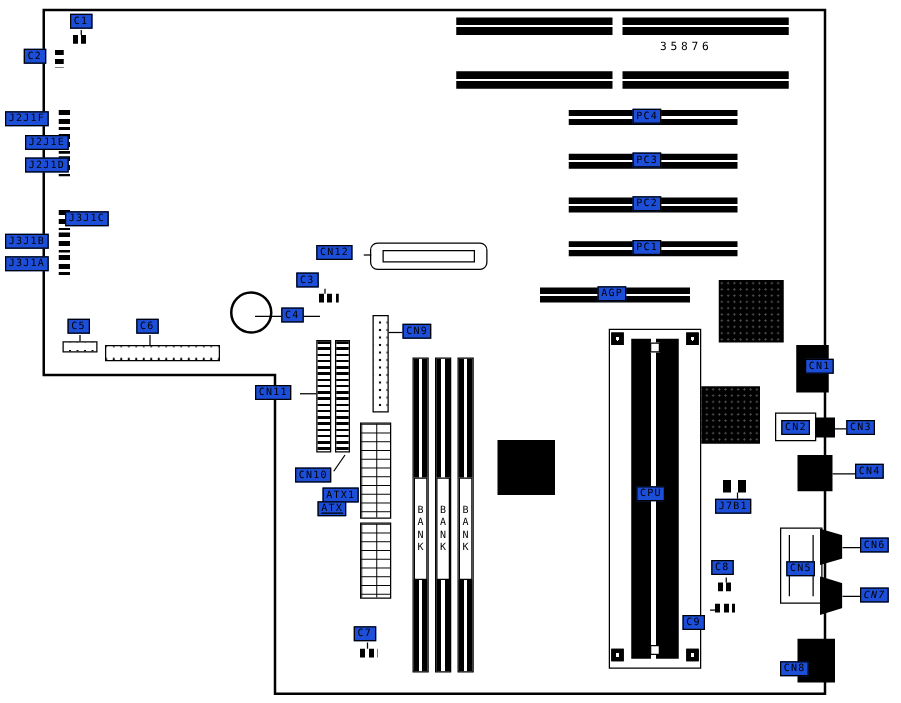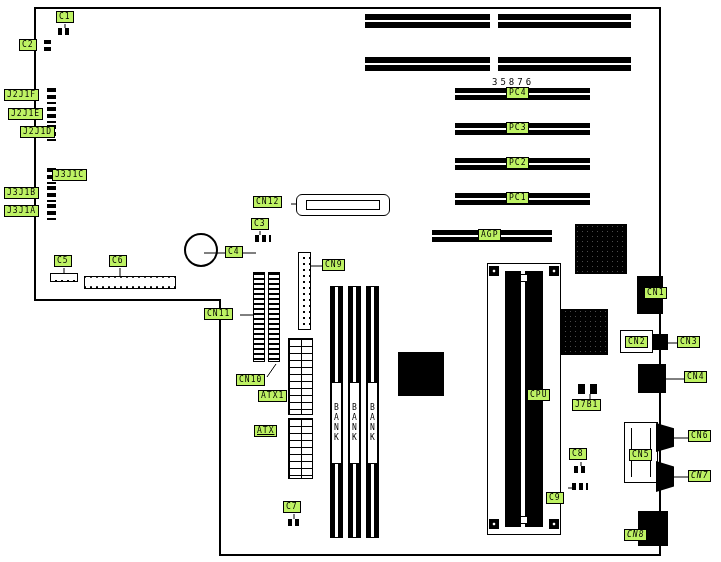--- a/index.html
+++ b/index.html
@@ -5,21 +5,21 @@
   * { margin:0; padding:0; box-sizing:border-box; }
   html,body { background:#fff; }
   #canvas {
     position:relative; width:721px; height:562px; background:#fff;
     font-family:"DejaVu Sans Mono", monospace; overflow:hidden; color:#000;
   }
   svg.layer { position:absolute; left:0; top:0; pointer-events:none; }
   #outline-layer { z-index:0; }
   #lines-layer { z-index:4; }
   .label {
-    position:absolute; background:#bef264; border:1px solid #000;
+    position:absolute; background:#1d4ed8; border:1px solid #000;
     font-size:8px; line-height:10px; padding:0 2px; letter-spacing:1px;
     white-space:nowrap; z-index:6;
   }
   .slot-bar {
     position:absolute; z-index:2;
     background:linear-gradient(180deg,#000 0 calc(50% - 1px),#fff calc(50% - 1px) calc(50% + 1px),#000 calc(50% + 1px) 100%);
   }
   .chip { position:absolute; background-color:#000; z-index:2; }
   .chip.bga {
     background-image:radial-gradient(#4a4a4a 0.8px, transparent 1px);
@@ -72,21 +72,21 @@
 <div id="canvas">
 
   <svg id="outline-layer" class="layer" width="721" height="562">
     <polygon points="35,8 660,8 660,555 220,555 220,300 35,300" fill="#ffffff" stroke="#000000" stroke-width="2"></polygon>
   </svg>
 
   <div class="slot-bar" style="left:365px;top:14px;width:125px;height:14px;"></div>
   <div class="slot-bar" style="left:498px;top:14px;width:133px;height:14px;"></div>
   <div class="slot-bar" style="left:365px;top:57px;width:125px;height:14px;"></div>
   <div class="slot-bar" style="left:498px;top:57px;width:133px;height:14px;"></div>
-  <div class="partnum" style="left:492px;top:33px;margin-top:44px;">35876</div>
+  <div class="partnum" style="left:528px;top:33px;">35876</div>
 
   <div class="slot-bar" style="left:455px;top:88px;width:135px;height:12px;"></div>
   <div class="slot-bar" style="left:455px;top:123px;width:135px;height:12px;"></div>
   <div class="slot-bar" style="left:455px;top:158px;width:135px;height:12px;"></div>
   <div class="slot-bar" style="left:455px;top:193px;width:135px;height:12px;"></div>
   <div class="label" style="left:506px;top:87px;">PC4</div>
   <div class="label" style="left:506px;top:122px;">PC3</div>
   <div class="label" style="left:506px;top:157px;">PC2</div>
   <div class="label" style="left:506px;top:192px;">PC1</div>
 
@@ -98,21 +98,21 @@
   <div class="chip" style="left:398px;top:352px;width:46px;height:44px;"></div>
 
   <div class="cpu-outer" style="left:487px;top:263px;width:74px;height:272px;"></div>
   <div class="cpu-slot" style="left:505px;top:271px;width:38px;height:256px;"></div>
   <div class="latch" style="left:520px;top:274px;"></div>
   <div class="latch" style="left:520px;top:516px;"></div>
   <div class="post" style="left:489px;top:266px;"></div>
   <div class="post" style="left:549px;top:266px;"></div>
   <div class="post" style="left:489px;top:519px;"></div>
   <div class="post" style="left:549px;top:519px;"></div>
-  <div class="label" style="left:527px;top:389px;text-align:right;">CPU</div>
+  <div class="label" style="left:509px;top:389px;text-align:right;">CPU</div>
 
   <div class="dimm" style="left:330px;top:286px;">
     <div class="bank">BANK</div>
   </div>
   <div class="dimm" style="left:348px;top:286px;">
     <div class="bank">BANK</div>
   </div>
   <div class="dimm" style="left:366px;top:286px;">
     <div class="bank">BANK</div>
   </div>
@@ -172,41 +172,41 @@
     <path d="M65,24 L65,28" stroke="#000" stroke-width="1" fill="none"></path>
     <path d="M64,268 L64,273" stroke="#000" stroke-width="1" fill="none"></path>
     <path d="M120,268 L120,276" stroke="#000" stroke-width="1" fill="none"></path>
     <path d="M294,514 L294,519" stroke="#000" stroke-width="1" fill="none"></path>
     <path d="M590,394 L590,399" stroke="#000" stroke-width="1" fill="none"></path>
   </svg>
 
   <div class="label" style="left:56px;top:11px;">C1</div>
   <div class="label" style="left:19px;top:39px;">C2</div>
   <div class="label" style="left:4px;top:89px;">J2J1F</div>
-  <div class="label" style="left:8px;top:108px;">J2J1E</div>
+  <div class="label" style="left:20px;top:108px;">J2J1E</div>
   <div class="label" style="left:4px;top:126px;margin-left:16px;">J2J1D</div>
   <div class="label" style="left:4px;top:169px;margin-left:48px;">J3J1C</div>
   <div class="label" style="left:4px;top:187px;">J3J1B</div>
   <div class="label" style="left:4px;top:205px;">J3J1A</div>
   <div class="label" style="left:54px;top:255px;">C5</div>
   <div class="label" style="left:109px;top:255px;">C6</div>
   <div class="label" style="left:204px;top:308px;">CN11</div>
   <div class="label" style="left:236px;top:374px;">CN10</div>
   <div class="label" style="left:258px;top:390px;">ATX1</div>
-  <div class="label" style="left:254px;top:425px;text-decoration:underline;">ATX</div>
+  <div class="label" style="left:254px;top:401px;text-decoration:underline;">ATX</div>
   <div class="label" style="left:283px;top:501px;">C7</div>
   <div class="label" style="left:253px;top:196px;">CN12</div>
-  <div class="label" style="left:251px;top:218px;">C3</div>
+  <div class="label" style="left:237px;top:218px;">C3</div>
   <div class="label" style="left:225px;top:246px;">C4</div>
   <div class="label" style="left:322px;top:259px;">CN9</div>
   <div class="label" style="left:572px;top:399px;">J7B1</div>
   <div class="label" style="left:569px;top:448px;">C8</div>
   <div class="label" style="left:546px;top:481px;margin-top:11px;">C9</div>
   <div class="label" style="left:644px;top:287px;">CN1</div>
   <div class="label" style="left:625px;top:336px;">CN2</div>
   <div class="label" style="left:677px;top:336px;">CN3</div>
   <div class="label" style="left:684px;top:371px;">CN4</div>
   <div class="label" style="left:629px;top:449px;">CN5</div>
   <div class="label" style="left:688px;top:430px;">CN6</div>
   <div class="label" style="left:688px;top:470px;font-style:italic;">CN7</div>
-  <div class="label" style="left:624px;top:529px;font-style:italic;">CN8</div>
+  <div class="label" style="left:624px;top:529px;">CN8</div>
 
 </div>
 
 </body></html>

